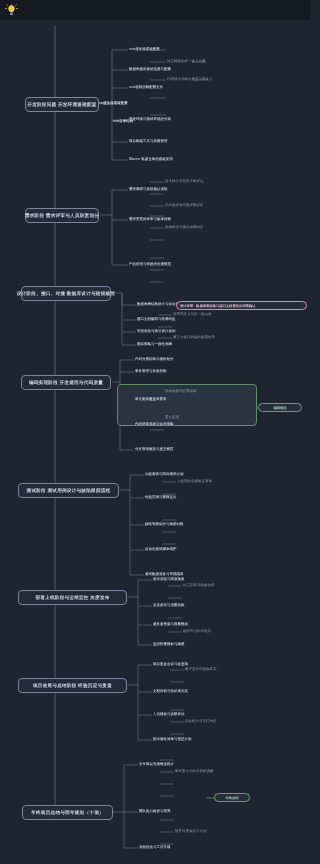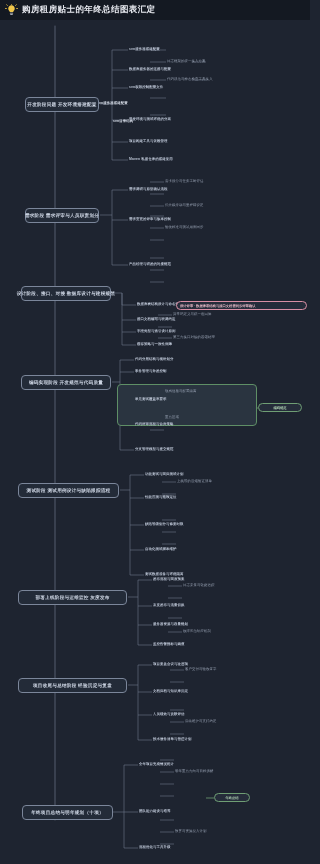--- a/index.html
+++ b/index.html
@@ -64,21 +64,20 @@
       <rect x="9.6" y="18.4" width="4.8" height="1.5" rx=".6" fill="#d6d9de"></rect>
       <g stroke="#f0c64a" stroke-width="1.5" stroke-linecap="round">
         <line x1="12" y1="0.6" x2="12" y2="-0.4"></line>
         <line x1="2.6" y1="8.3" x2="0.8" y2="8.3"></line>
         <line x1="23.2" y1="8.3" x2="21.4" y2="8.3"></line>
         <line x1="4.4" y1="2.6" x2="3.1" y2="1.4"></line>
         <line x1="19.6" y1="2.6" x2="20.9" y2="1.4"></line>
       </g>
     </g>
   </svg>
-  <div id="title">购房租房贴士的年终总结图表汇定</div>
 </div>
 
 <div id="canvas">
 
   <svg id="svg">
     <g stroke="#6d778a" stroke-width="0.7" fill="none" stroke-linecap="round">
 
       <line x1="55" y1="6" x2="55" y2="800"></line>
 
       <line x1="55" y1="84" x2="62" y2="84"></line>

